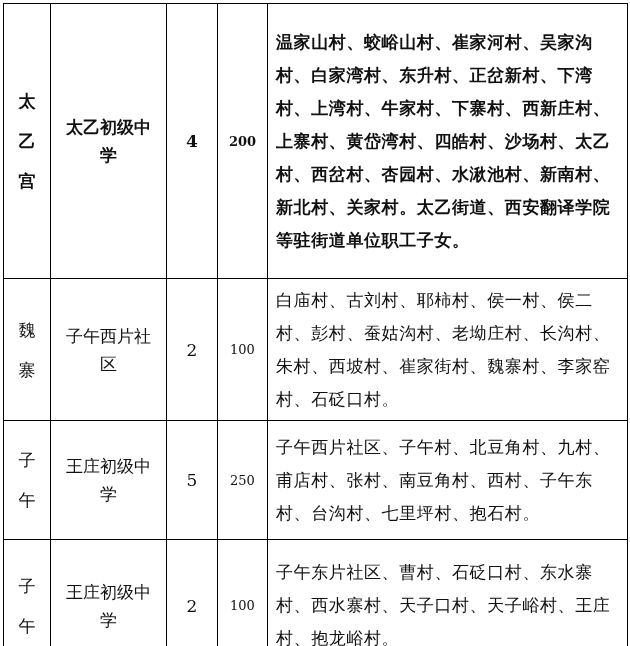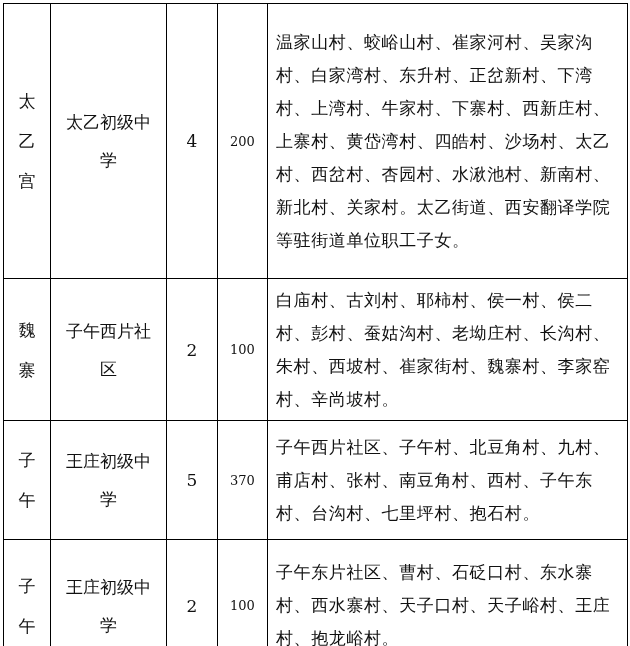--- a/index.html
+++ b/index.html
@@ -12,28 +12,28 @@
       font-family: "DejaVu Serif", "Liberation Serif", serif;
       color: #111111;
     }
     td {
       border: 1.5px solid #000000;
       vertical-align: middle;
       padding: 0;
     }
     td.c-town { width: 46px; text-align: center; font-size: 17px; line-height: 40px; }
     td.c-town span { display: block; }
-    td.c-school { width: 99px; text-align: center; font-size: 17px; line-height: 38px; padding: 0 8px; }
+    td.c-school { width: 99px; text-align: center; font-size: 17px; line-height: 28px; padding: 0 8px; }
     td.c-num { width: 50px; text-align: center; font-size: 17px; }
     td.c-quota { width: 49px; text-align: center; font-size: 13px; }
     td.c-area {
       text-align: left; font-size: 17px; line-height: 33px;
       padding: 4px 12px 4px 8px; letter-spacing: 0.6px;
     }
-    tr.r1 td { height: 266px; }
+    tr.r1 td { height: 266px; font-weight: bold; }
     tr.r2 td { height: 133px; }
     tr.r3 td { height: 110px; }
     tr.r4 td { height: 123px; }
   </style>
 </head>
 <body>
 
 <table>
   <tbody>
     <tr class="r1">
@@ -48,30 +48,30 @@
       <td class="c-area">温家山村、蛟峪山村、崔家河村、吴家沟村、白家湾村、东升村、正岔新村、下湾村、上湾村、牛家村、下寨村、西新庄村、上寨村、黄岱湾村、四皓村、沙场村、太乙村、西岔村、杏园村、水湫池村、新南村、新北村、关家村。太乙街道、西安翻译学院等驻街道单位职工子女。</td>
     </tr>
     <tr class="r2">
       <td class="c-town">
         <span>魏</span>
         <span>寨</span>
       </td>
       <td class="c-school">子午西片社区</td>
       <td class="c-num">2</td>
       <td class="c-quota">100</td>
-      <td class="c-area">白庙村、古刘村、耶柿村、侯一村、侯二村、彭村、蚕姑沟村、老坳庄村、长沟村、朱村、西坡村、崔家街村、魏寨村、李家窑村、辛尚坡村。</td>
+      <td class="c-area">白庙村、古刘村、耶柿村、侯一村、侯二村、彭村、蚕姑沟村、老坳庄村、长沟村、朱村、西坡村、崔家街村、魏寨村、李家窑村、石砭口村。</td>
     </tr>
     <tr class="r3">
       <td class="c-town">
         <span>子</span>
         <span>午</span>
       </td>
       <td class="c-school">王庄初级中学</td>
       <td class="c-num">5</td>
-      <td class="c-quota">370</td>
+      <td class="c-quota">250</td>
       <td class="c-area">子午西片社区、子午村、北豆角村、九村、甫店村、张村、南豆角村、西村、子午东村、台沟村、七里坪村、抱石村。</td>
     </tr>
     <tr class="r4">
       <td class="c-town">
         <span>子</span>
         <span>午</span>
       </td>
       <td class="c-school">王庄初级中学</td>
       <td class="c-num">2</td>
       <td class="c-quota">100</td>

